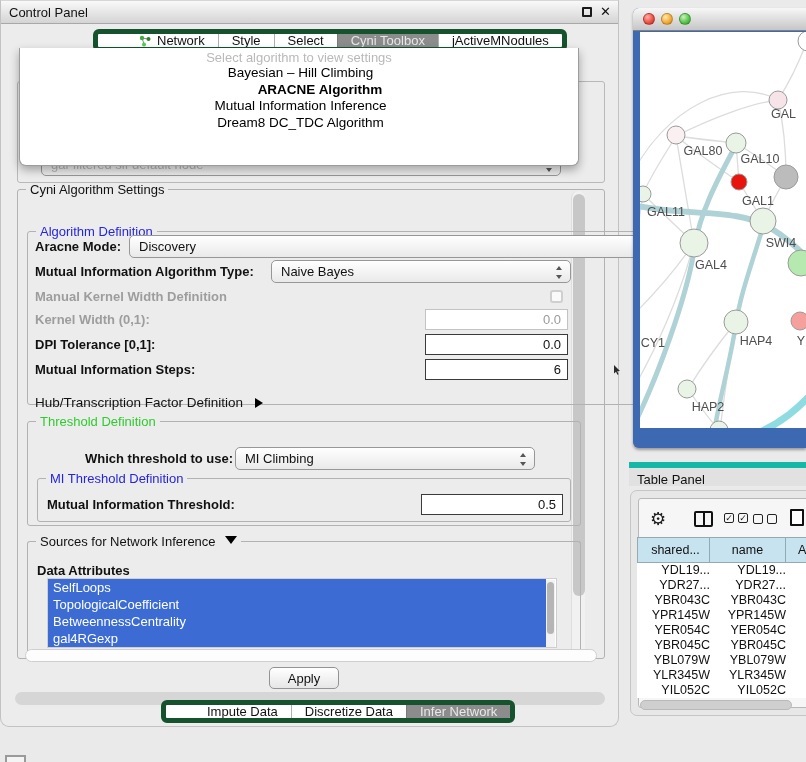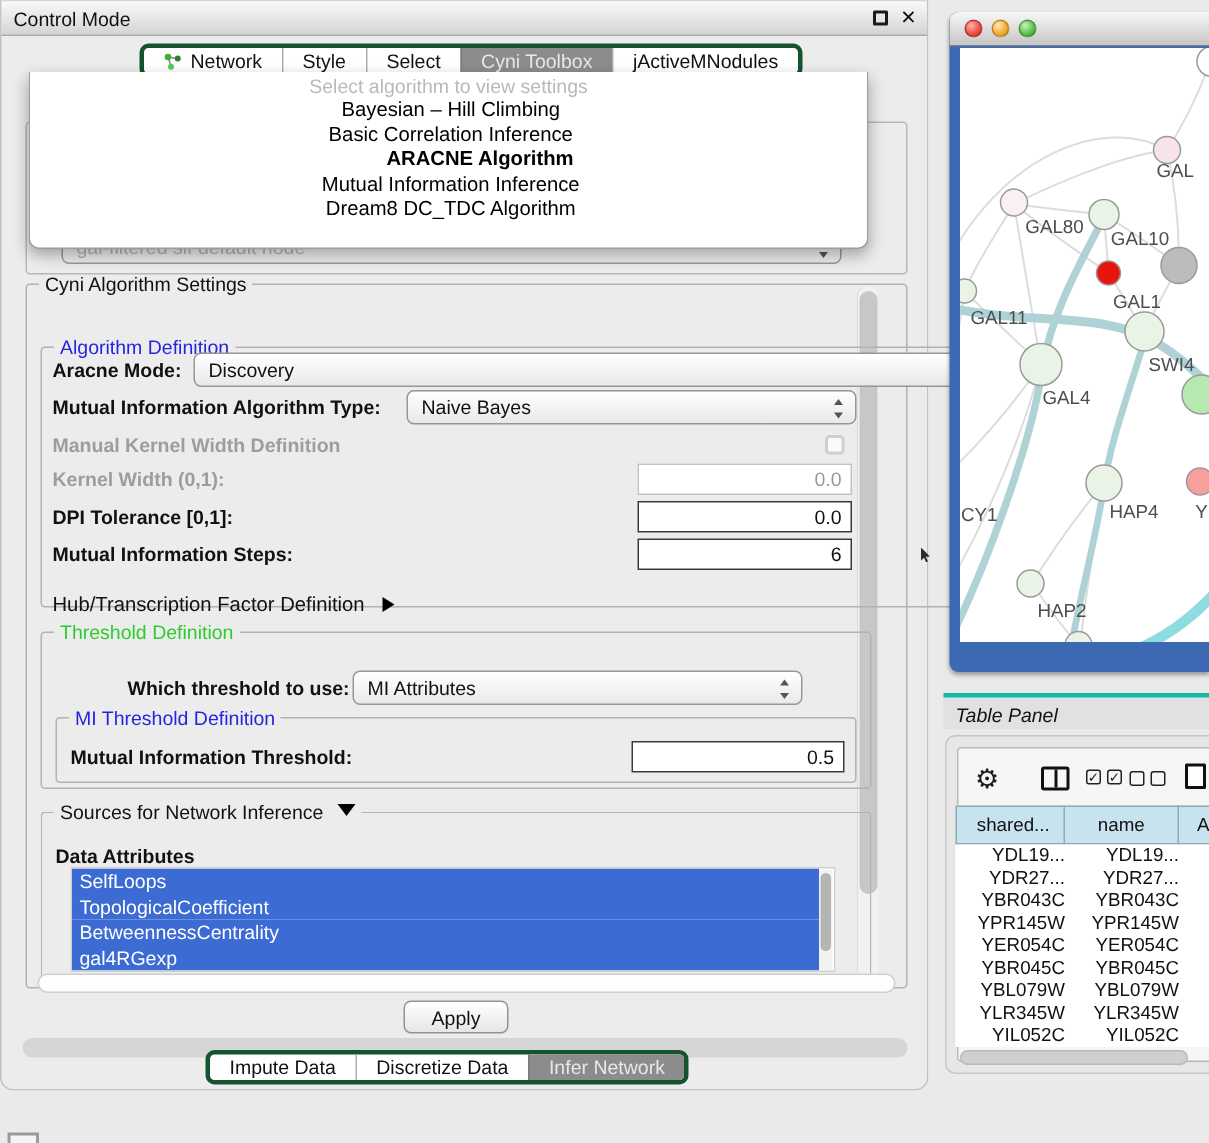--- a/index.html
+++ b/index.html
@@ -20,22 +20,22 @@
   #cp-titlebar {
     position:absolute; left:0; top:0; right:0; height:23px;
     background:linear-gradient(#f9f9f9,#d4d4d4);
     border-bottom:1px solid #a8a8a8;
   }
   #cp-title { position:absolute; left:8px; top:4px; font-size:13px; color:#111; }
   #cp-float { position:absolute; right:26px; top:6px; width:10px; height:10px; border:2px solid #1a1a1a; border-radius:1px; }
   #cp-close { position:absolute; right:7px; top:3px; font-size:13px; font-weight:bold; color:#111; }
 
   
-  .tabbar { position:absolute; display:flex; height:23px; border:3px solid #14532d; border-radius:6px;
-            overflow:hidden; background:#fff; font-size:13px; }
+  .tabbar { position:absolute; display:flex; height:23px; border:5px solid #14532d; border-radius:6px;
+            overflow:hidden; background:#fff; font-size:13px;padding-left:28px; }
   .tab { display:flex; align-items:center; padding:0 13px; border-left:1px solid #b0b0b0; white-space:nowrap; color:#111; }
   .tab:first-child { border-left:none; }
   .tab.selected { background:var(--tab-selected-gray,#8c8c8c); color:#e8e8e8; border-left-color:#7a7a7a; }
   #top-tabs { left:92px; top:28px; }
   .net-ico { width:13px; height:12px; margin-right:5px; }
 
   
   #algo-overlay {
     position:absolute; left:18px; top:47px; width:560px; height:118px;
     background:#fff; border:1px solid #9c9c9c; border-top:none;
@@ -95,21 +95,21 @@
 
   #hbar { position:absolute; left:24px; top:648px; width:572px; height:13px;
           background:#fdfdfd; border:1px solid #cfcfcf; border-radius:7px; }
 
   #apply-btn { position:absolute; left:268px; top:666px; width:70px; height:22px;
                border:1px solid #939393; border-radius:5px; background:linear-gradient(#ffffff,#e6e6e6);
                font-size:13px; display:flex; align-items:center; justify-content:center; }
 
   #bottom-band { position:absolute; left:14px; top:691px; width:590px; height:13px;
                  background:#d6d6d6; border-radius:7px; }
-  #bottom-tabs { left:136px; top:699px; z-index:5; }
+  #bottom-tabs { left:160px; top:699px; z-index:5; }
 
   #mini-icon { position:absolute; left:5px; top:755px; width:21px; height:14px;
                border:2px solid #9a9a9a; background:#f4f4f4; }
 
   
   #net-window { position:absolute; left:633px; top:8px; width:173px; height:440px;
                 background:var(--frame-blue,#3c69b2); border-radius:6px 0 0 6px;
                 box-shadow:0 2px 3px rgba(0,0,0,.35); }
   #net-titlebar { position:absolute; left:0; top:0; right:0; height:23px;
                   background:linear-gradient(#f7f7f7,#c6c6c6); border-bottom:1px solid #808080;
@@ -119,21 +119,21 @@
   #light-yellow { left:28px; background:radial-gradient(circle at 35% 30%, #ffeab0, #f2a833 60%, #c77f1c); border:1px solid rgba(130,90,10,.45); }
   #light-green  { left:46px; background:radial-gradient(circle at 35% 30%, #ccf2bd, #55c248 60%, #359c2c); border:1px solid rgba(30,100,25,.45); }
   #net-content { position:absolute; left:7px; top:24px; width:166px; height:396px;
                  background:#fff; overflow:hidden; }
   #net-svg text { font-family:"Liberation Sans","DejaVu Sans",sans-serif; font-size:12.5px; fill:#4e4e4e; }
 
   #cursor { position:absolute; left:613px; top:365px; width:8px; height:10px; }
 
   
   #table-bar { position:absolute; left:629px; top:462px; width:177px; height:24px;
-               background:#e1e1e1; border-top:3px solid #14b8a6;font-style:italic; }
+               background:#e1e1e1; border-top:6px solid #14b8a6; }
   #table-bar span { position:absolute; left:8px; top:4px; font-size:13px; }
   #table-outer { position:absolute; left:630px; top:490px; width:200px; height:226px;
                  background:#e7e7e7; border:1px solid #c6c6c6; border-radius:7px; }
   #table-card  { position:absolute; left:638px; top:498px; width:200px; height:210px;
                  background:#f6f6f6; border:1px solid #b8b8b8; border-radius:3px; }
   .tool-ico { position:absolute; top:508px; color:#1c1c1c; }
   #ico-gear { left:650px; font-size:18px; line-height:22px; }
   #ico-cols { left:694px; top:511px; width:19px; height:16px; border:2px solid #111; border-radius:2px; }
   #ico-cols::after { content:""; position:absolute; left:6.5px; top:0; width:2px; height:12px; background:#111; }
   .chk-pair { display:flex; gap:4px; }
@@ -153,21 +153,21 @@
   .c2 { width:76px; padding-left:8px; }
   .c3 { width:80px; padding-left:3px; }
   #table-hbar { position:absolute; left:640px; top:700px; width:152px; height:10px;
                 background:#cfcfcf; border:1px solid #b9b9b9; border-radius:5px; }
 </style>
 </head>
 <body>
 
 <div id="control-panel">
   <div id="cp-titlebar">
-    <span id="cp-title">Control Mode</span>
+    <span id="cp-title">Control Panel</span>
     <span id="cp-float"></span>
     <span id="cp-close">✕</span>
   </div>
 
   <div id="top-tabs" class="tabbar">
     <div class="tab">
       <svg class="net-ico" viewBox="0 0 13 12">
         <line x1="3" y1="3" x2="9" y2="4" stroke="#888" stroke-width="1"></line>
         <line x1="3" y1="3" x2="5" y2="9" stroke="#888" stroke-width="1"></line>
         <circle cx="3" cy="3" r="2.2" fill="#3fae3f"></circle>
@@ -193,21 +193,20 @@
   <div id="ghost-box" class="groupbox"></div>
   <div id="ghost-combo" class="combo">
     <span>gal-filtered sif default node</span>
     <span class="arrs"></span>
   </div>
 
   <div id="algo-overlay">
     <div id="algo-placeholder">Select algorithm to view settings</div>
     <div id="algo-items">
         <div class="algo-item">Bayesian – Hill Climbing</div>
-        <div class="algo-item">Basic Correlation Inference</div>
         <div class="algo-item bold">ARACNE Algorithm</div>
         <div class="algo-item">Mutual Information Inference</div>
         <div class="algo-item">Dream8 DC_TDC Algorithm</div>
       </div>
   </div>
 
   <div class="groupbox" style="left:16px; top:188px; width:588px; height:470px;">
     <span class="legend">Cyni Algorithm Settings</span>
   </div>
   <div class="vscroll">
@@ -245,21 +244,21 @@
   <span class="lbl plain" style="left:34px; top:390px; font-size:13.5px;">
     <span>Hub/Transcription Factor Definition</span>
     <span class="tri-right"></span>
   </span>
 
   <div class="groupbox" style="left:26px; top:420px; width:554px; height:105px;">
     <span class="legend green">Threshold Definition</span>
   </div>
   <span class="lbl" style="left:84px; top:446px;">Which threshold to use:</span>
   <div class="combo" style="left:234px; top:446px; width:300px;">
-    <span>MI Attributes</span>
+    <span>MI Climbing</span>
     <span class="arrs"></span>
   </div>
   <div class="groupbox" style="left:36px; top:477px; width:534px; height:44px;">
     <span class="legend blue">MI Threshold Definition</span>
   </div>
   <span class="lbl" style="left:46px; top:492px;">Mutual Information Threshold:</span>
   <div class="field" style="left:420px; top:493px; width:142px;">
     <span>0.5</span>
   </div>
 

